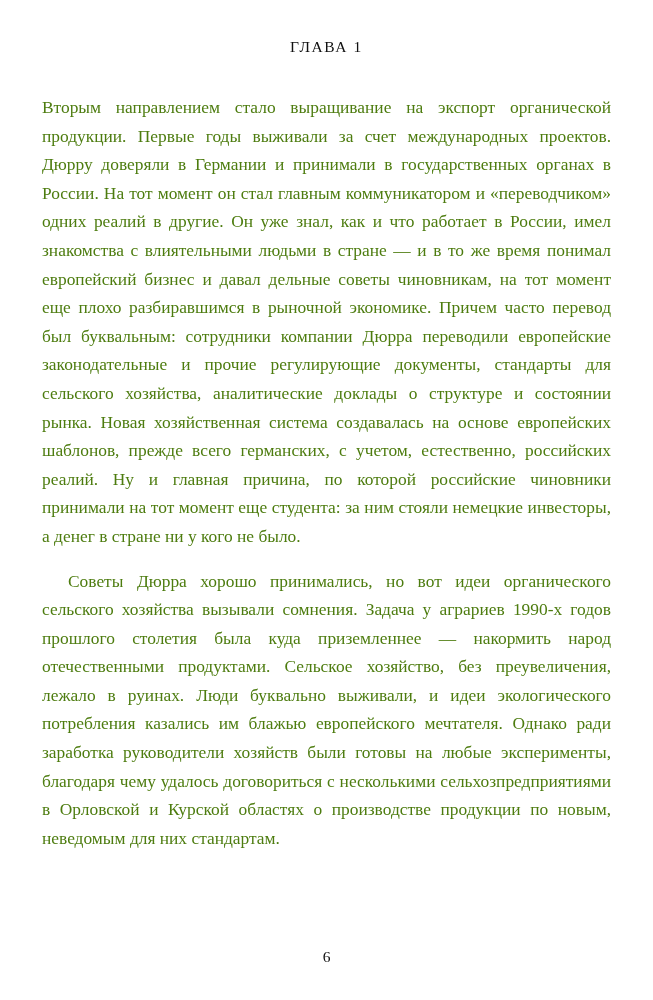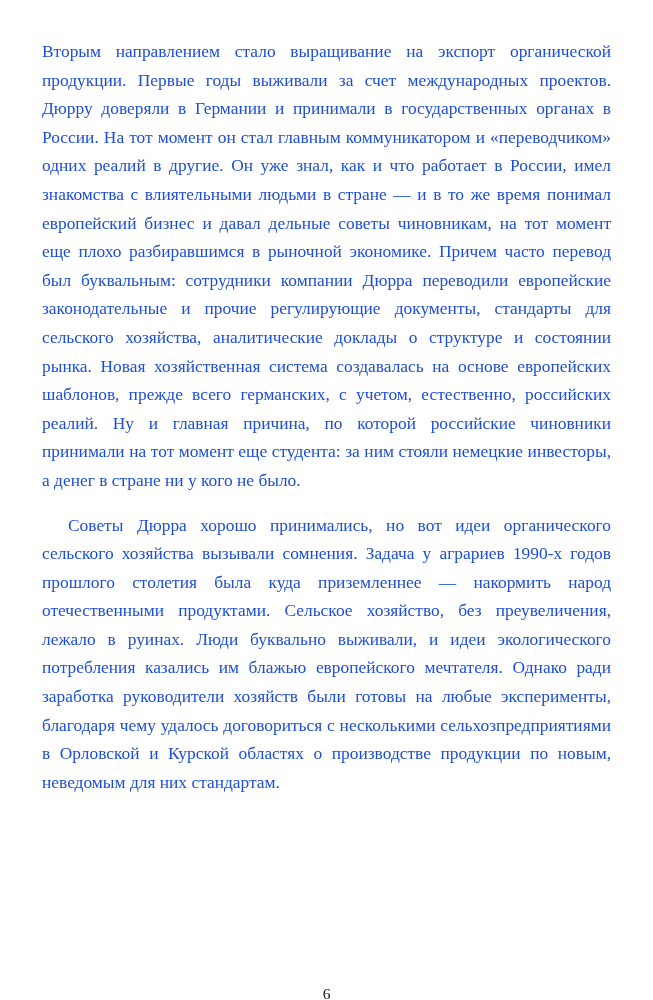--- a/index.html
+++ b/index.html
@@ -34,21 +34,21 @@
   }
   .body-text {
     margin-top: 37px;
   }
   .para {
     margin: 0;
     font-size: 17.4px;
     line-height: 28.6px;
     text-align: justify;
     text-justify: inter-word;
-    color: #1d4ed8;
+    color: #4d7c0f;
     hyphens: manual;
   }
   .para + .para {
     text-indent: 26px;
     margin-top: 16px;
   }
   .folio {
     position: absolute;
     left: 0;
     right: 0;
@@ -56,20 +56,21 @@
     text-align: center;
     font-size: 15.5px;
     color: #111;
   }
 </style>
 </head>
 <body>
 
 <div class="page">
 
+  <div class="running-head">ГЛАВА 1</div>
 
   <div class="body-text">
     <p class="para">Вторым направлением стало выращивание на экспорт органической продукции. Первые годы выживали за счет международных проектов. Дюрру доверяли в Германии и принимали в государственных органах в России. На тот момент он стал главным коммуникатором и «переводчиком» одних реалий в другие. Он уже знал, как и что работает в России, имел знакомства с влиятельными людьми в стране — и в то же время понимал европейский бизнес и давал дельные советы чиновникам, на тот момент еще плохо разбиравшимся в рыночной экономике. Причем часто перевод был буквальным: сотрудники компании Дюрра переводили европейские законодательные и прочие регулирующие документы, стандарты для сельского хозяйства, аналитические доклады о структуре и состоянии рынка. Новая хозяйственная система создавалась на основе европейских шаблонов, прежде всего германских, с учетом, естественно, российских реалий. Ну и главная причина, по которой российские чиновники принимали на тот момент еще студента: за ним стояли немецкие инвесторы, а денег в стране ни у кого не было.</p>
     <p class="para">Советы Дюрра хорошо принимались, но вот идеи органического сельского хозяйства вызывали сомнения. Задача у аграриев 1990-х годов прошлого столетия была куда приземленнее — накормить народ отечественными продуктами. Сельское хозяйство, без преувеличения, лежало в руинах. Люди буквально выживали, и идеи экологического потребления казались им блажью европейского мечтателя. Однако ради заработка руководители хозяйств были готовы на любые эксперименты, благодаря чему удалось договориться с несколькими сельхозпредприятиями в Орловской и Курской областях о производстве продукции по новым, неведомым для них стандартам.</p>
   </div>
 
   <div class="folio">6</div>
 
 </div>
 

